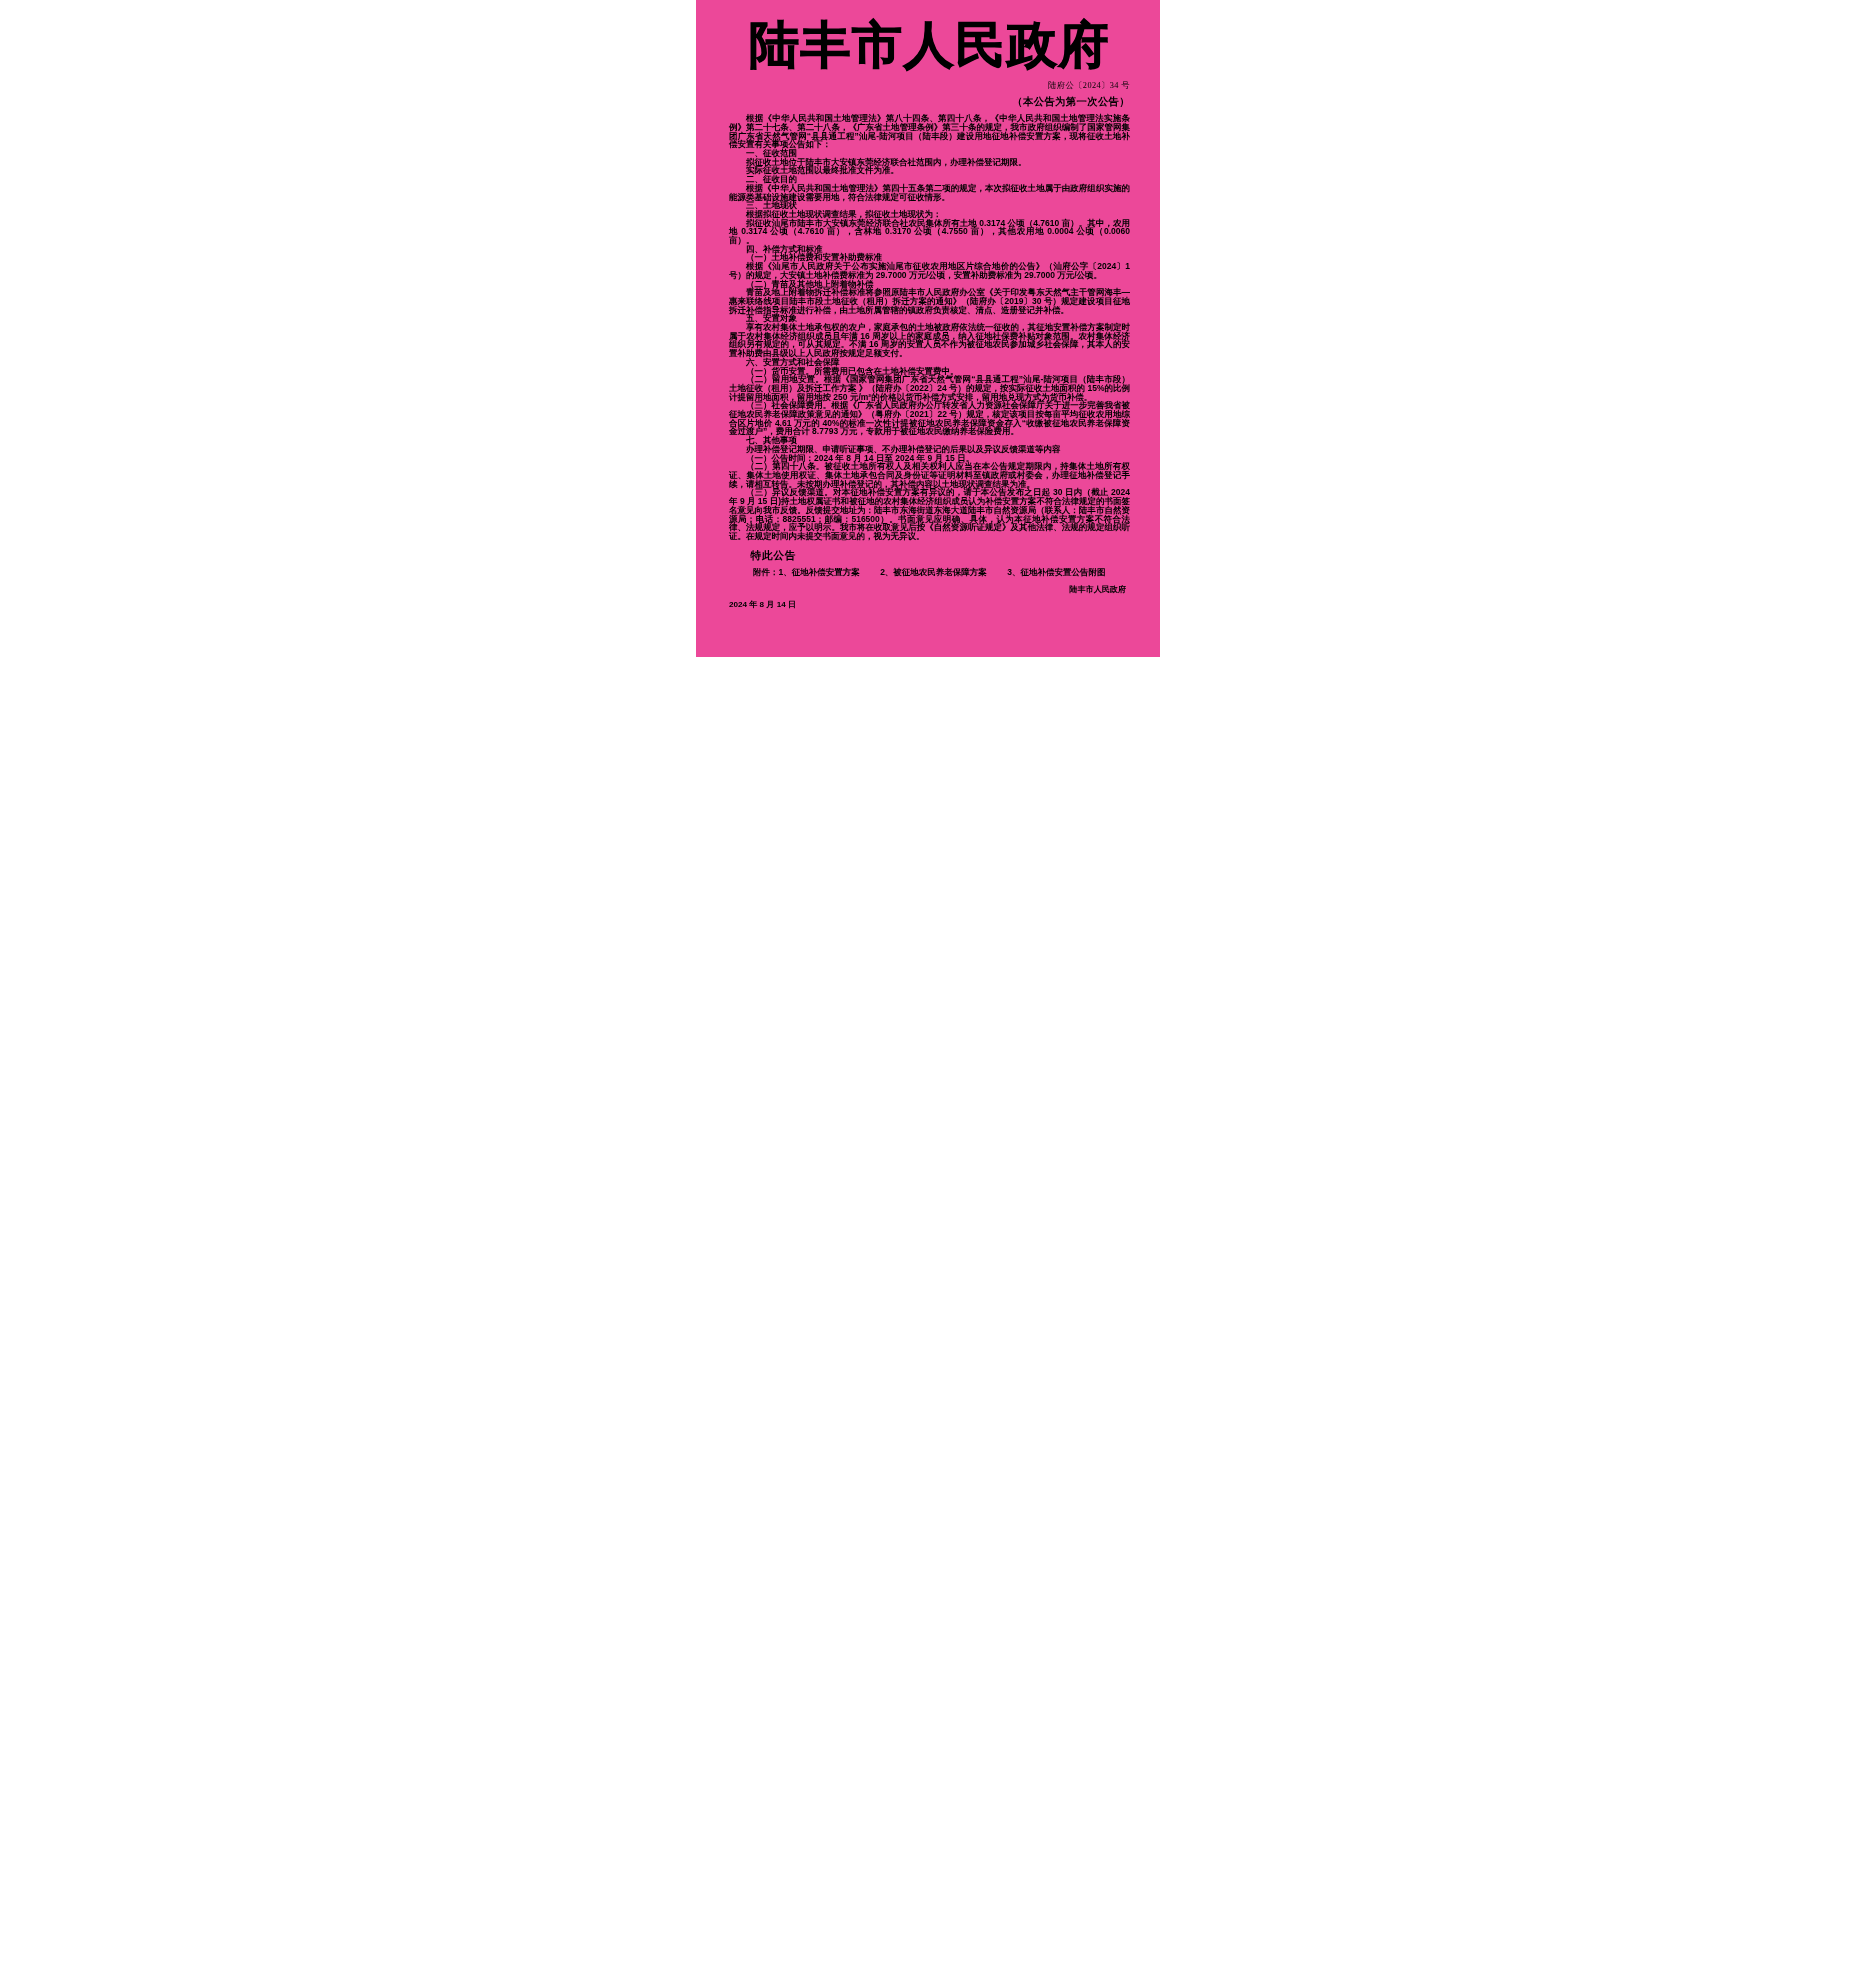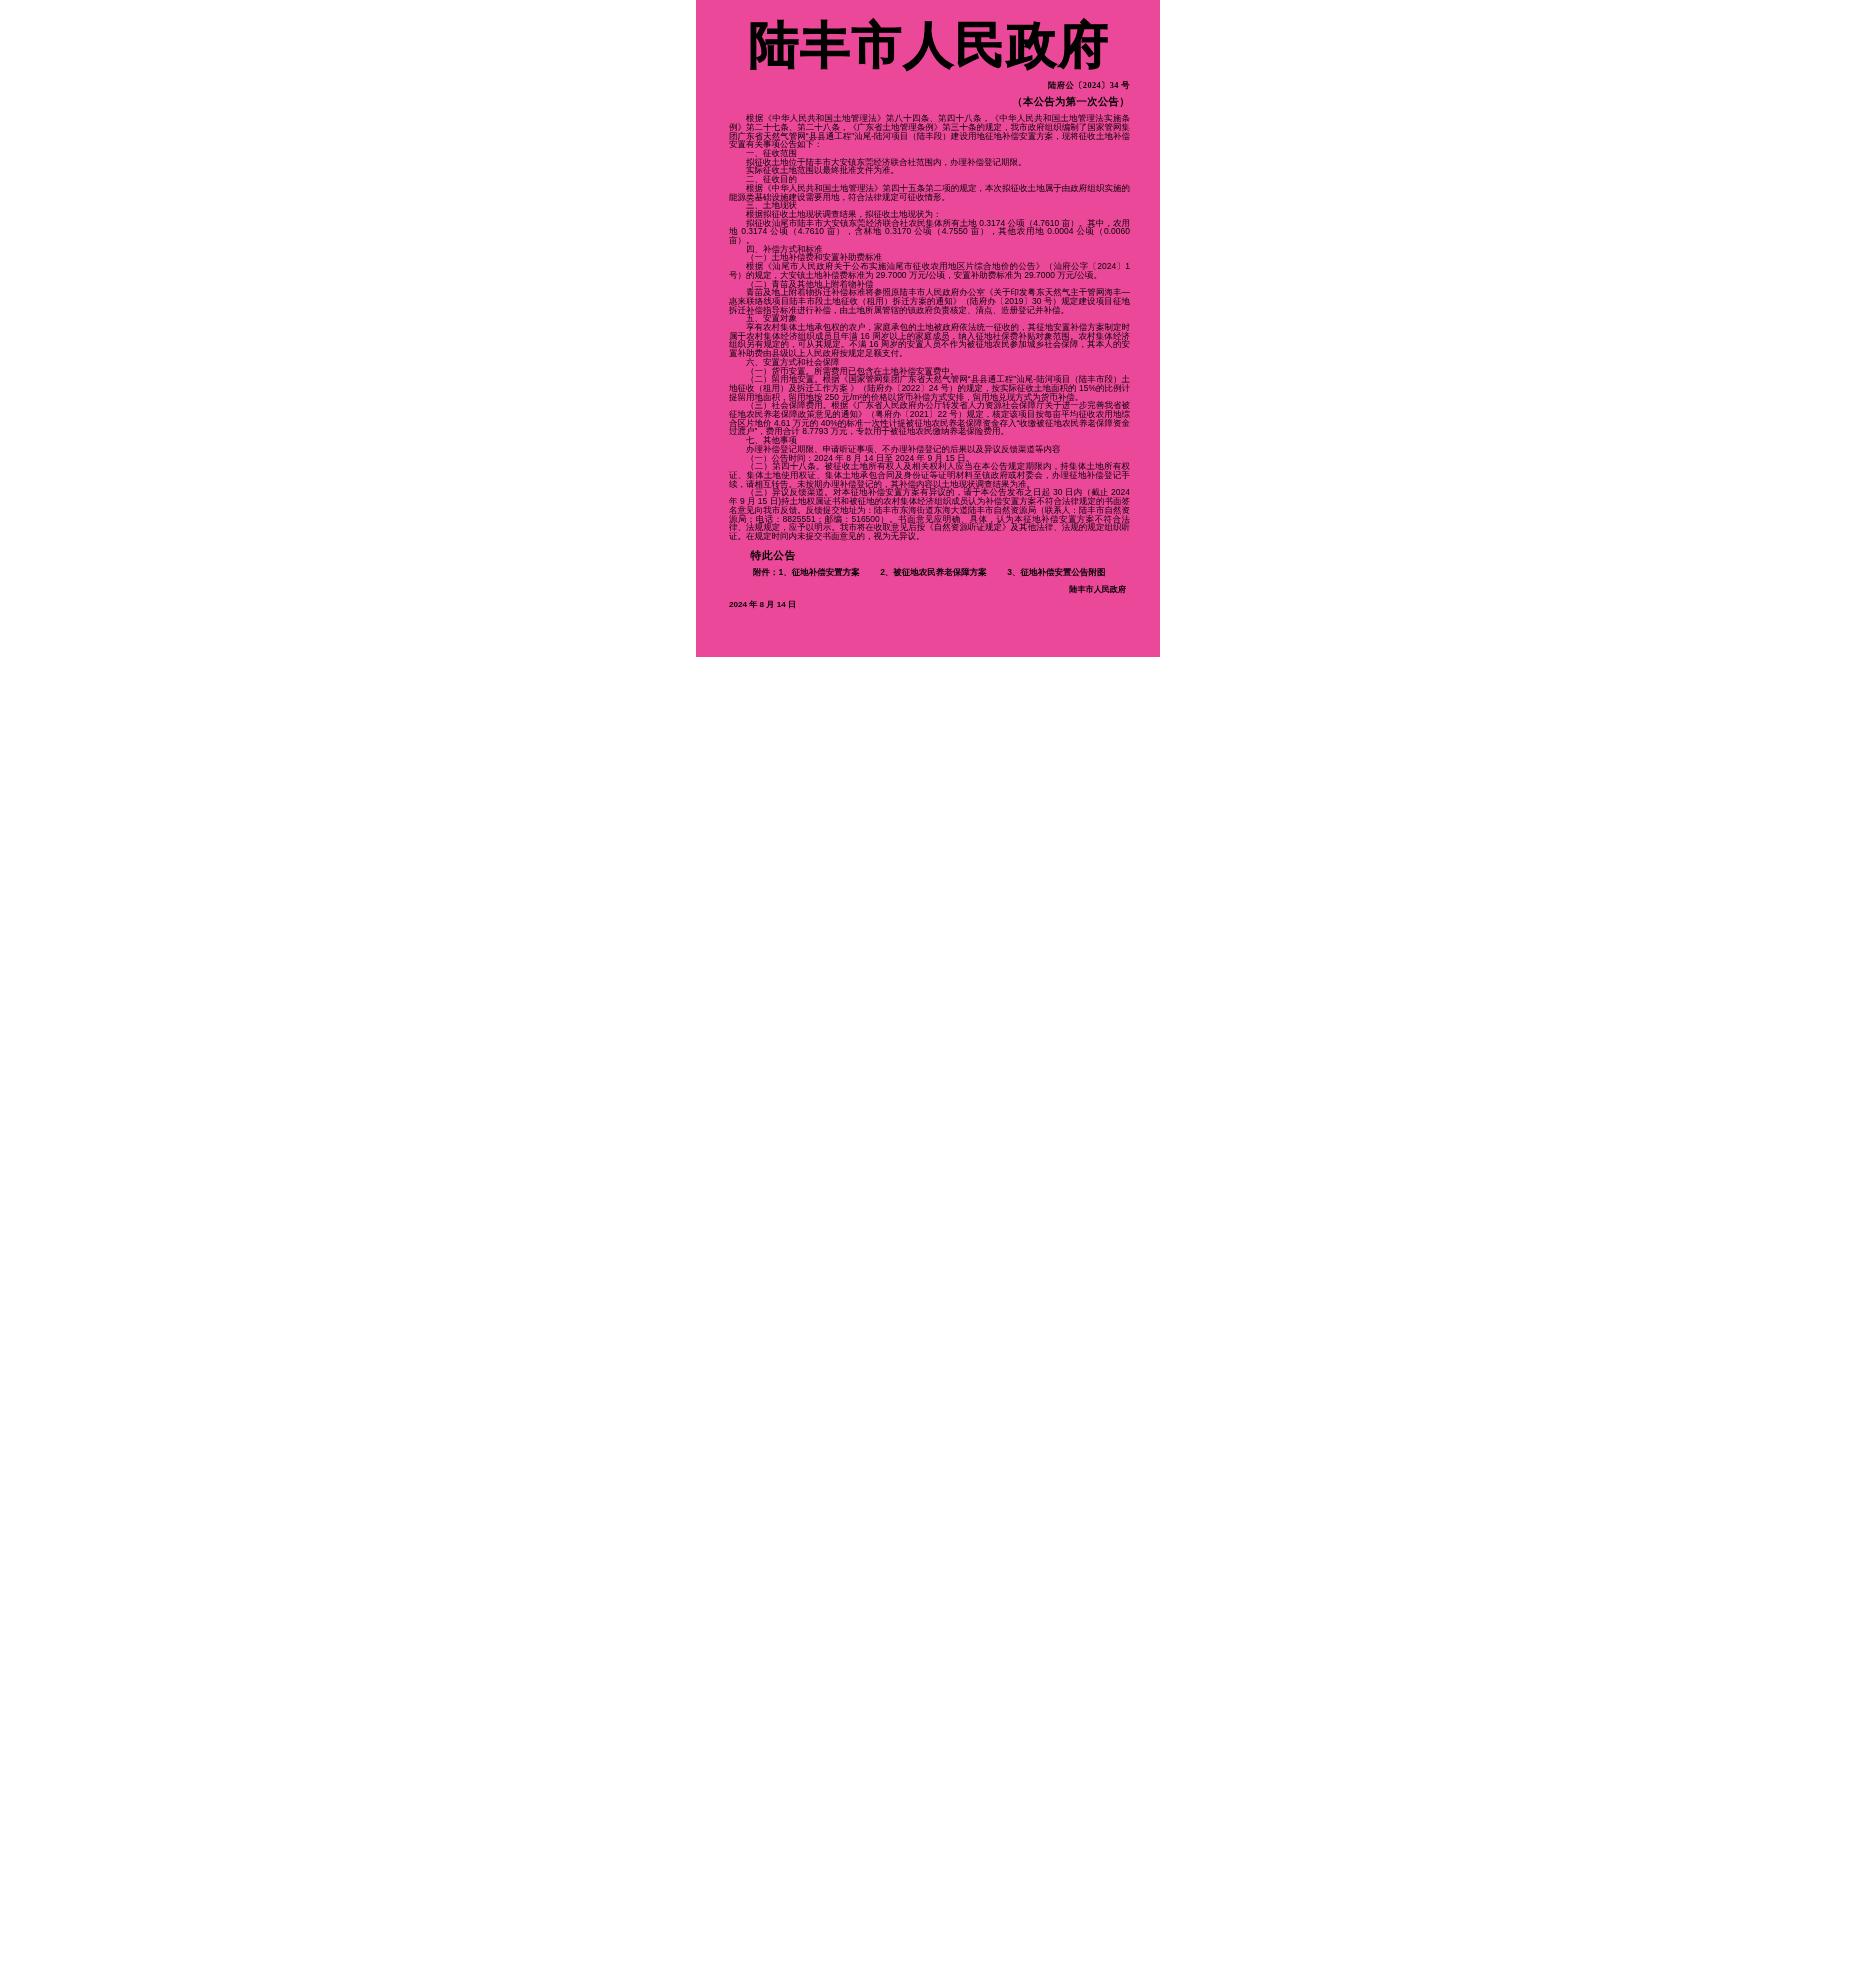--- a/index.html
+++ b/index.html
@@ -39,39 +39,39 @@
     line-height: 1.16;
     letter-spacing: 0.4px;
     white-space: nowrap;
     -webkit-text-stroke: 0.8px #000000;
   }
   .doc-num {
     margin-top: 6.4px;
     text-align: right;
     font-family: "Liberation Serif", serif;
     font-size: 8.3px;
-    font-weight: 700;
+    font-weight: 400;
     letter-spacing: 0.4px;
   }
   .subtitle {
     margin-top: 3.6px;
     text-align: right;
     font-family: "Liberation Serif", serif;
     font-weight: 700;
     font-size: 10.3px;
     letter-spacing: 0.4px;
   }
   .body-text {
     margin-top: 5.2px;
   }
   .para {
     margin: 0;
     font-size: 8.5px;
     line-height: 8.7px;
-    font-weight: 400;
+    font-weight: 700;
     text-align: justify;
     text-indent: 2em;
     word-break: break-all;
   }
   .closing {
     margin-top: 8.7px;
     text-indent: 2em;
     font-family: "Liberation Serif", serif;
     font-weight: 700;
     font-size: 10.7px;

